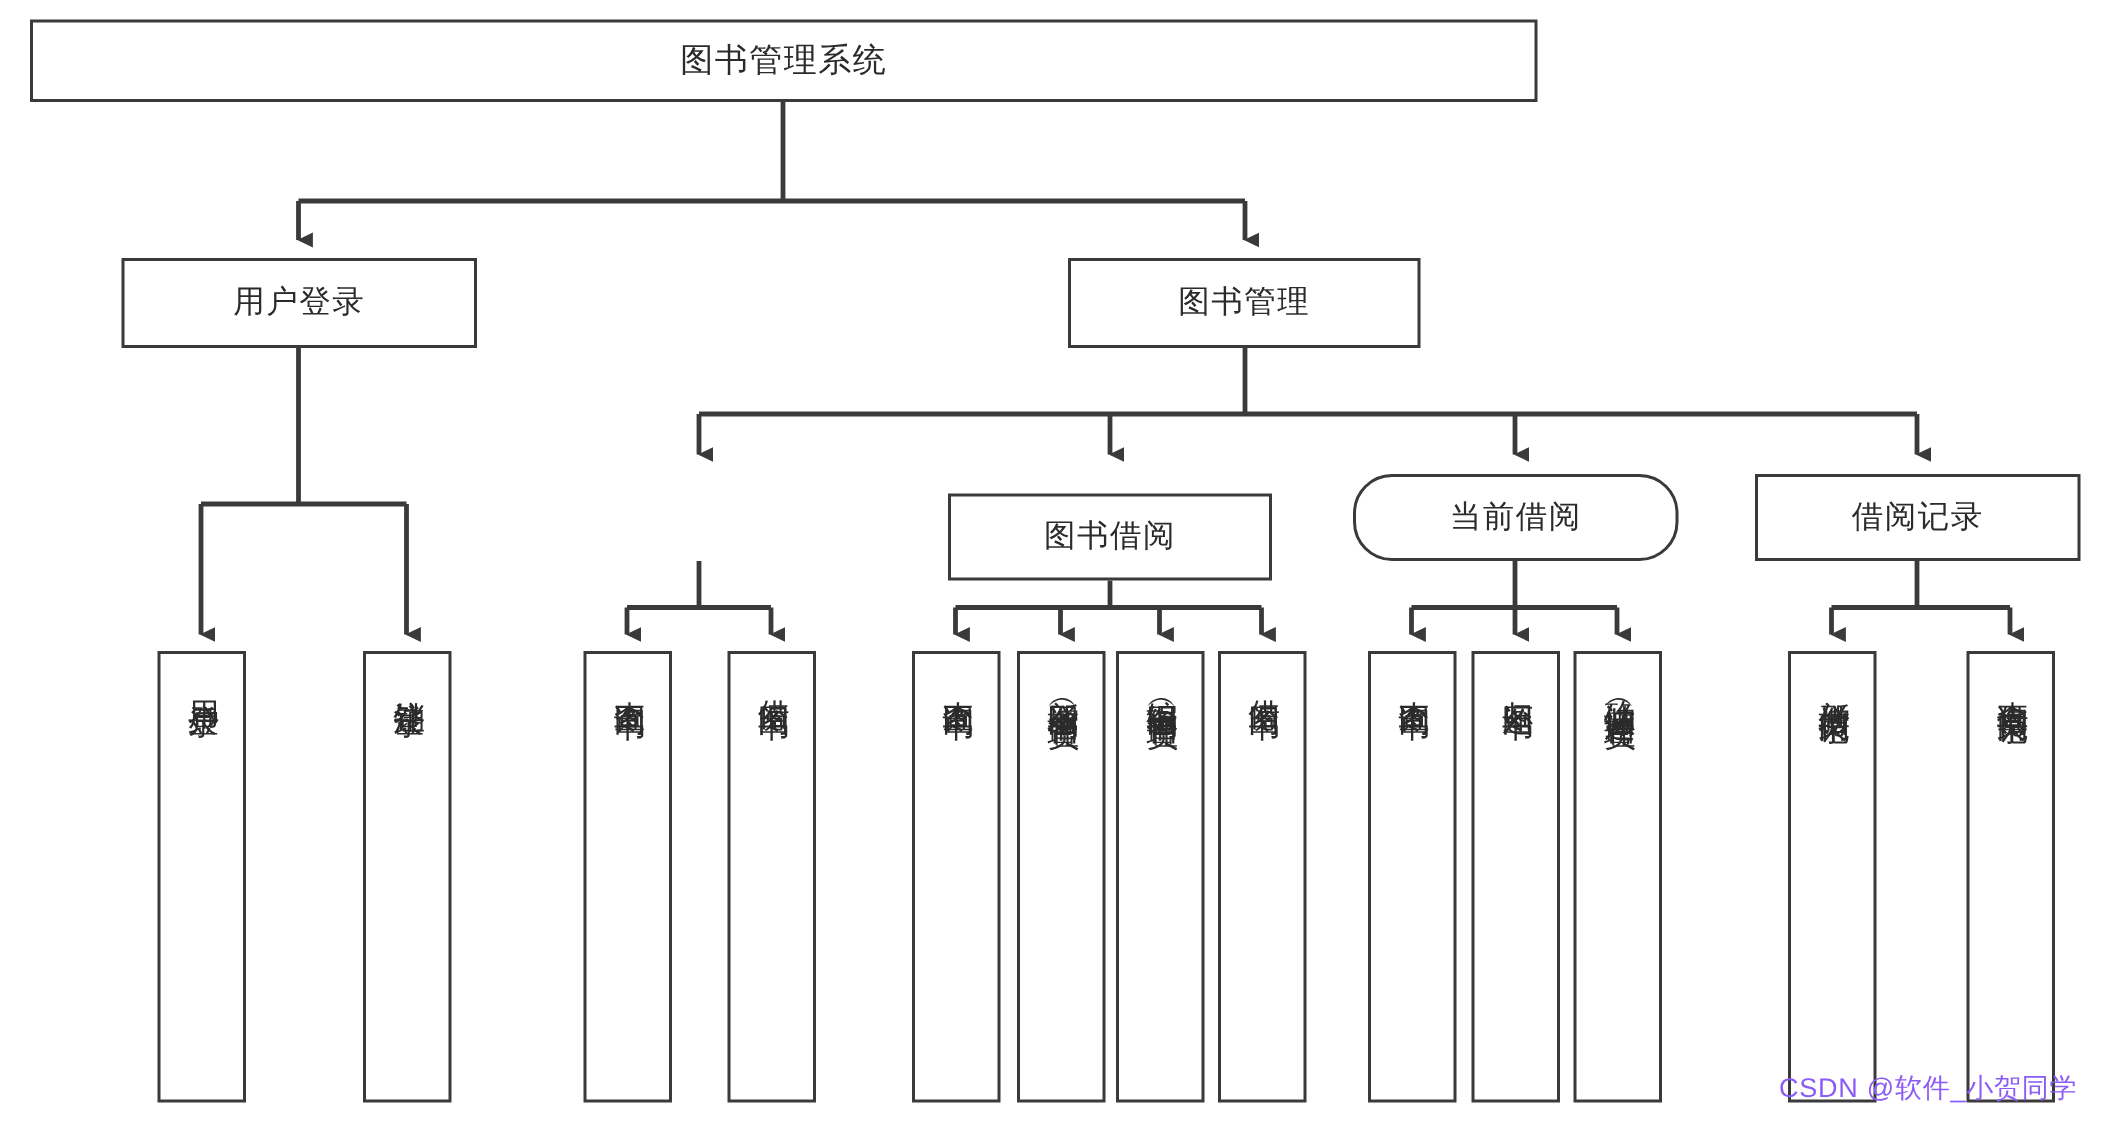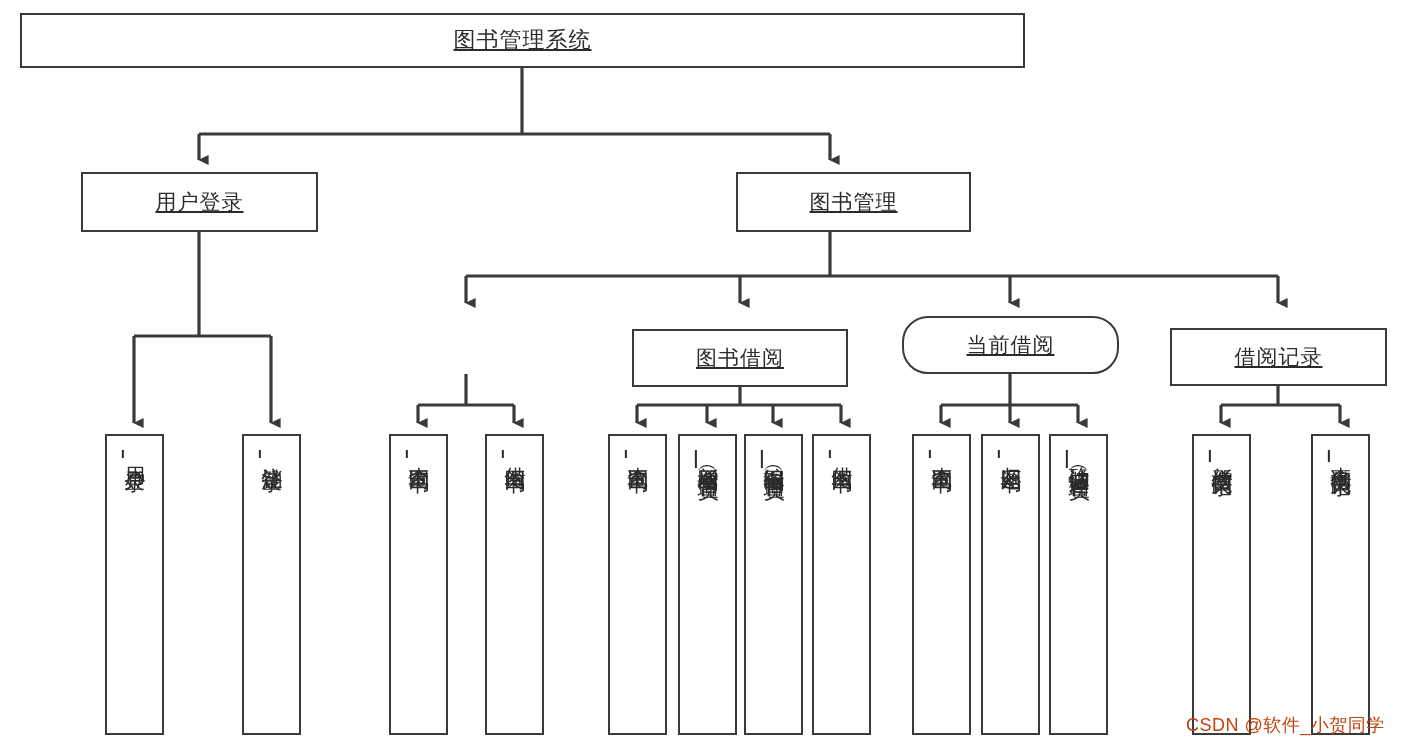--- a/index.html
+++ b/index.html
@@ -28,21 +28,20 @@
   .node {
     position: absolute;
     box-sizing: border-box;
     background: #ffffff;
     border: 2px solid #3a3a3a;
     display: flex;
     align-items: center;
     justify-content: center;
     color: #2b2b2b;
     z-index: 2;
-    text-decoration: underline;
   }
   .node.h {
     font-size: 21px;
     letter-spacing: 1px;
     line-height: 1.1;
   }
   .node.root {
     font-size: 22px;
   }
   .node.v {
@@ -57,21 +56,21 @@
     line-height: 1.18;
     letter-spacing: 2px;
     white-space: nowrap;
     color: #2b2b2b;
   }
   .watermark {
     position: absolute;
     left: 1186px;
     top: 713px;
     font-size: 18px;
-    color: #c2410c;
+    color: #8b5cf6;
     white-space: nowrap;
     z-index: 3;
     letter-spacing: 0.5px;
   }
 </style>
 </head>
 <body>
 
 <div id="canvas">
 
@@ -121,25 +120,25 @@
       <path d="M1278,374 L1278,405"></path>
       <path d="M1221,405 L1340,405"></path>
       <path d="M1221,405 L1221,423" marker-end="url(#arrow)"></path>
       <path d="M1340,405 L1340,423" marker-end="url(#arrow)"></path>
     </g>
   </svg>
 
   <div class="node h root" style="left:20px; top:13px; width:1005px; height:55px;">图书管理系统</div>
 
   <div class="node h" style="left:81px; top:172px; width:237px; height:60px;">用户登录</div>
-  <div class="node h" style="left:736px; top:172px; width:235px; height:60px;">图书管理</div>
+  <div class="node h" style="left:712px; top:172px; width:235px; height:60px;">图书管理</div>
 
   <div class="node h" style="left:632px; top:316px; width:216px; height:58px;margin-top:13px;">图书借阅</div>
   <div class="node h" style="left:902px; top:316px; width:217px; height:58px;border-radius:26px;">当前借阅</div>
-  <div class="node h" style="left:1170px; top:328px; width:217px; height:58px;">借阅记录</div>
+  <div class="node h" style="left:1170px; top:316px; width:217px; height:58px;">借阅记录</div>
 
   <div class="node v" style="left:105px; top:434px; width:59px; height:301px;">
     <span class="vtext">用户登录</span>
   </div>
   <div class="node v" style="left:242px; top:434px; width:59px; height:301px;">
     <span class="vtext">注销登录</span>
   </div>
 
   <div class="node v" style="left:389px; top:434px; width:59px; height:301px;">
     <span class="vtext">查询图书</span>

